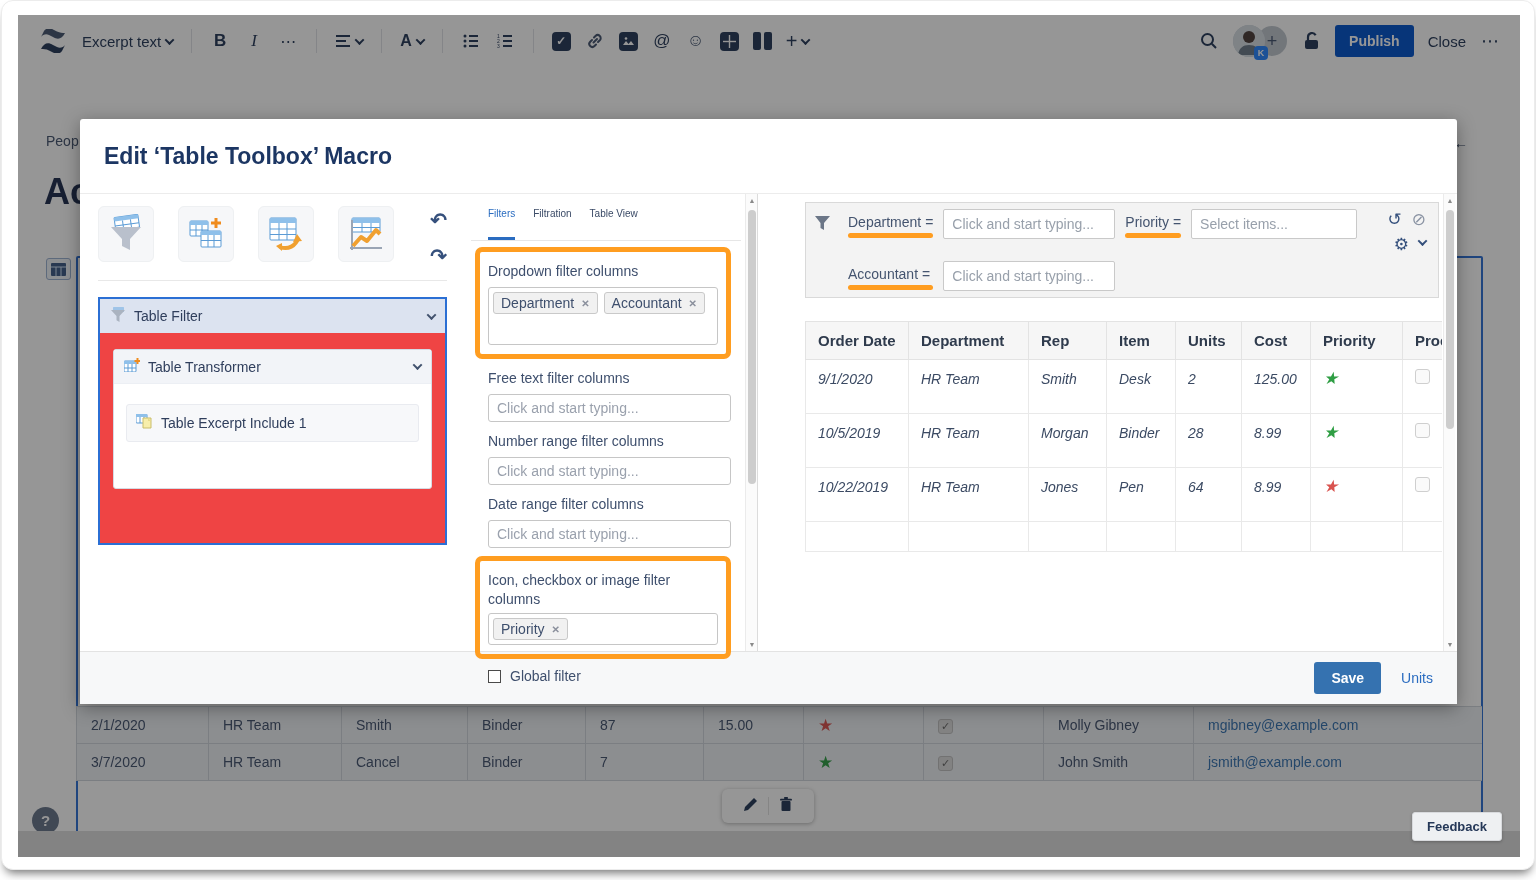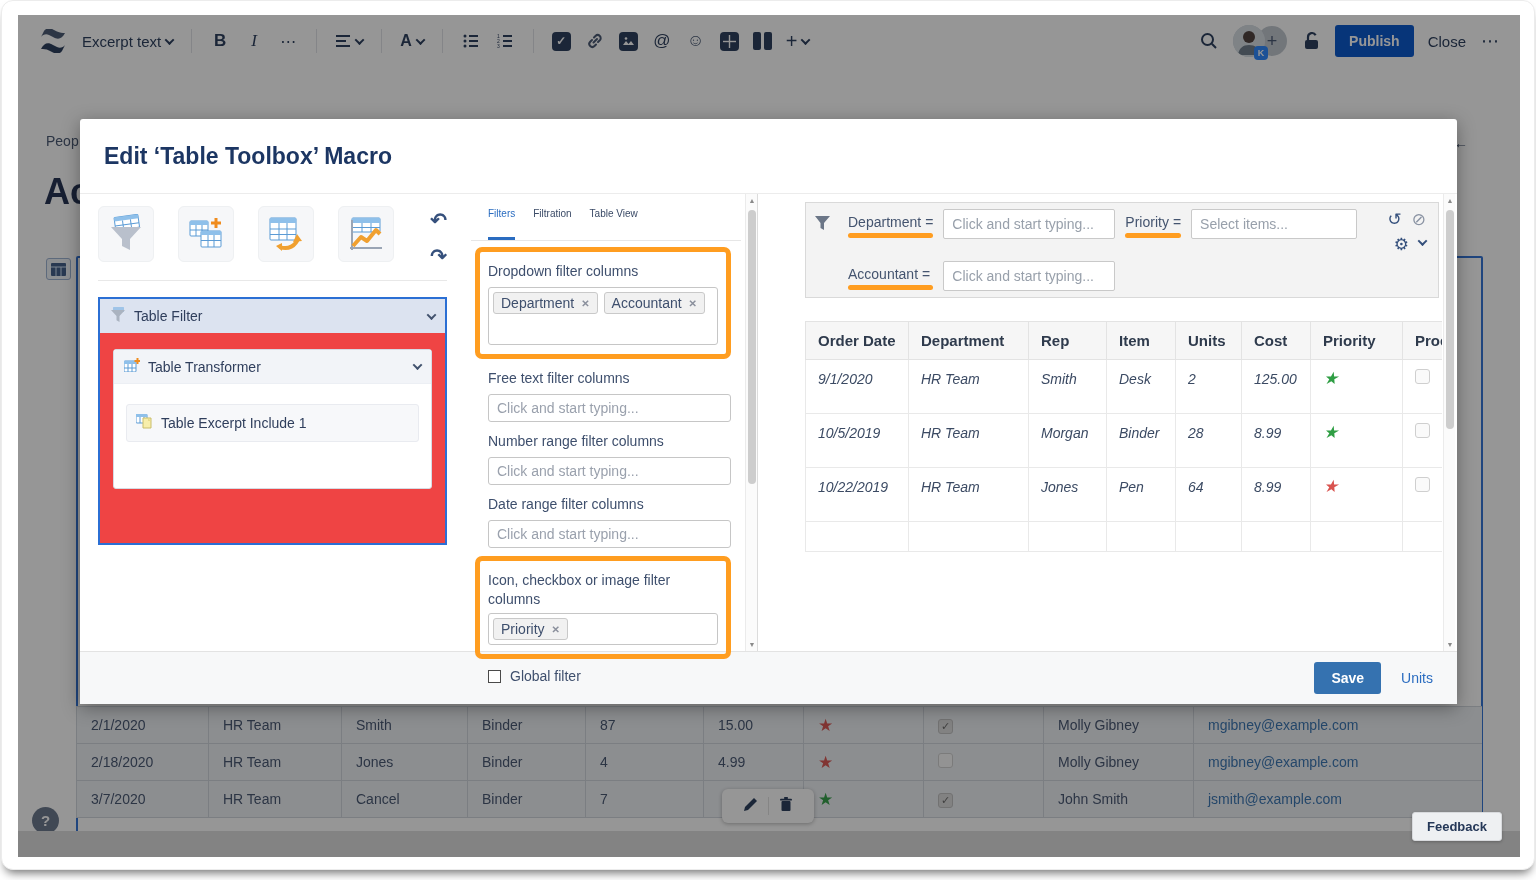--- a/index.html
+++ b/index.html
@@ -273,32 +273,20 @@
       <tbody id="bg-rows">
             <tr>
               <td>2/1/2020</td>
               <td>HR Team</td>
               <td>Smith</td>
               <td>Binder</td>
               <td>87</td>
               <td>15.00</td>
               <td><span class="star" style="color: rgb(217, 83, 79);">★</span></td>
               <td><span class="cbx checked">✓</span></td>
-              <td>Molly Gibney</td>
-              <td><span class="lnk">mgibney@example.com</span></td>
-            </tr>
-            <tr>
-              <td>2/18/2020</td>
-              <td>HR Team</td>
-              <td>Jones</td>
-              <td>Binder</td>
-              <td>4</td>
-              <td>4.99</td>
-              <td><span class="star" style="color: rgb(217, 83, 79);">★</span></td>
-              <td><span class="cbx"></span></td>
               <td>Molly Gibney</td>
               <td><span class="lnk">mgibney@example.com</span></td>
             </tr>
             <tr>
               <td>3/7/2020</td>
               <td>HR Team</td>
               <td>Cancel</td>
               <td>Binder</td>
               <td>7</td>
               <td></td>

